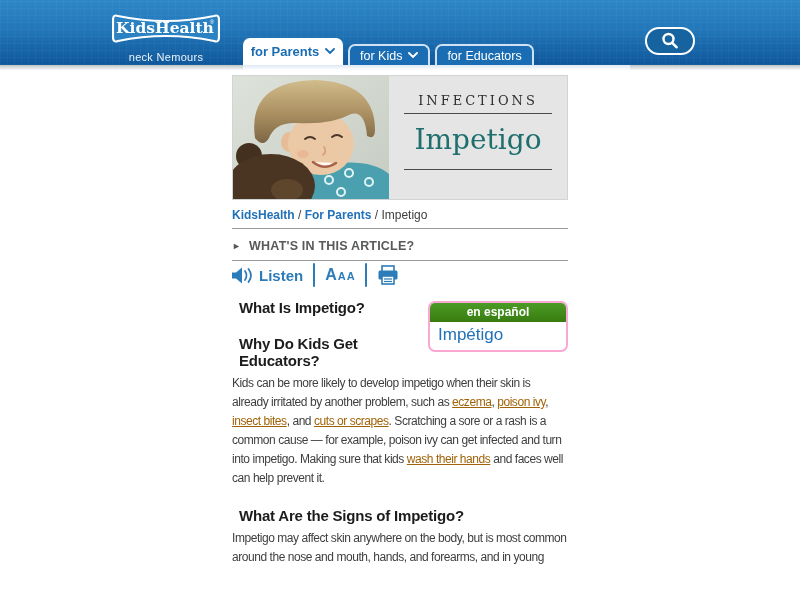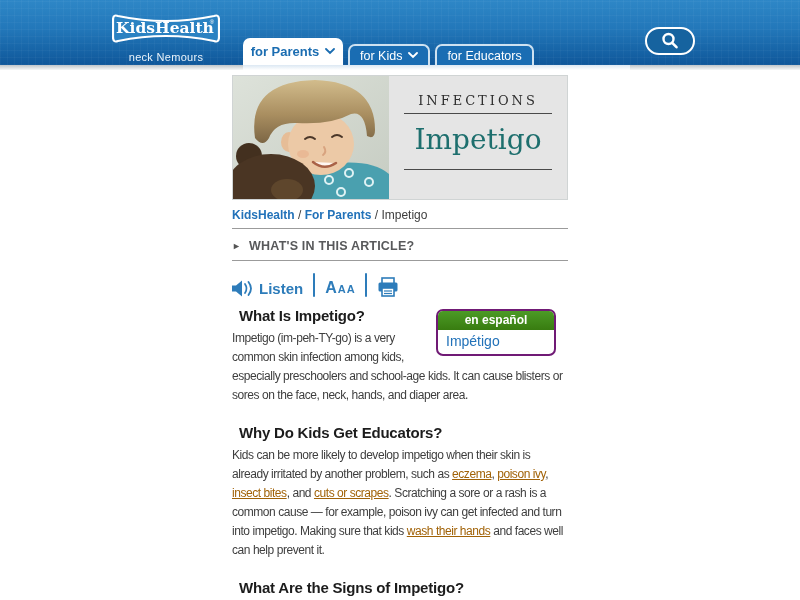--- a/index.html
+++ b/index.html
@@ -42,34 +42,34 @@
   .hero-name{font-family:"DejaVu Serif",serif;font-size:28px;color:#1e6f6e;margin-top:9px;}
   .hero-rule2{width:148px;height:1px;background:#4a4a4a;margin-top:13px;}
   .breadcrumb{margin-top:8px;font-size:12px;color:#3d3d3d;}
   .bc-link{color:#2272b9;font-weight:bold;cursor:pointer;}
   .rule{border:none;border-top:1px solid #9b9b9b;height:0;margin:0;}
   .rule.r1{margin-top:6px;}
   .rule.r2{margin-top:0;}
   .toggle-row{margin-top:5px;padding:5px 0 7px;display:flex;align-items:center;gap:8px;
       color:#58595b;font-weight:bold;font-size:12.5px;letter-spacing:.2px;cursor:pointer;}
   .toggle-arrow{font-size:9px;color:#555;line-height:1;}
-  .toolbar{margin-top:8px;display:flex;align-items:flex-end;height:28px;color:#2d7cba;}
+  .toolbar{margin-top:0;display:flex;align-items:center;height:28px;color:#2d7cba;}
   .listen{display:flex;align-items:center;cursor:pointer;}
   .listen-label{font-size:15px;font-weight:bold;margin-left:6px;}
   .tb-div{width:2px;height:24px;background:#2d7cba;margin:0 10px;border-radius:1px;}
   .font-sizer{display:flex;align-items:baseline;gap:1px;cursor:pointer;font-weight:bold;}
   .fs-a1{font-size:16px;} .fs-a2{font-size:11px;}
   .print-btn{cursor:pointer;display:flex;align-items:center;}
   
   .article{margin-top:6px;}
-  .es-box{float:right;width:120px;margin:2px 12px 8px 12px;border:2px solid #701a75;
+  .es-box{float:right;width:140px;margin:2px 0 8px 12px;border:2px solid #f9a8d4;
       border-radius:7px;overflow:hidden;background:#fff;box-sizing:border-box;}
   .es-head{background:linear-gradient(#4c9b26,#387c10);color:#fff;font-weight:bold;
       font-size:12px;text-align:center;padding:2px 0 3px;}
-  .es-link{display:block;padding:3px 8px 5px;color:#2272b9;font-size:14px;cursor:pointer;}
+  .es-link{display:block;padding:3px 8px 5px;color:#2272b9;font-size:17px;cursor:pointer;}
   .sec-h{font-size:15px;font-weight:bold;color:#1c1c1c;margin:19px 7px 5px;letter-spacing:-.2px;}
   .sec-h.first{margin-top:10px;}
   .sec-p{font-size:12px;letter-spacing:-.45px;line-height:19px;color:#3e3e3e;margin:0;}
   .lnk{color:#a16207;text-decoration:underline;cursor:pointer;}
 </style>
 </head>
 <body>
 
 <div class="header">
   <div class="logo">
@@ -189,20 +189,19 @@
       </svg>
     </div>
   </div>
 
   <div class="article">
     <div class="es-box">
       <div class="es-head">en español</div>
       <span class="es-link">Impétigo</span>
     </div>
   <div class="sec-h first">What Is Impetigo?</div>
-      <div class="sec-p">Impetigo (im-peh-TY-go) is a very common skin infection among kids, especially preschoolers and school-age kids. It can cause blisters or sores on the face, neck, hands, and diaper area.</div>
       <div class="sec-h">Why Do Kids Get Educators?</div>
       <div class="sec-p">Kids can be more likely to develop impetigo when their skin is already irritated by another problem, such as <span class="lnk">eczema</span>, <span class="lnk">poison ivy</span>, <span class="lnk">insect bites</span>, and <span class="lnk">cuts or scrapes</span>. Scratching a sore or a rash is a common cause — for example, poison ivy can get infected and turn into impetigo. Making sure that kids <span class="lnk">wash their hands</span> and faces well can help prevent it.</div>
       <div class="sec-h">What Are the Signs of Impetigo?</div>
       <div class="sec-p">Impetigo may affect skin anywhere on the body, but is most common around the nose and mouth, hands, and forearms, and in young</div>
     </div>
 
 </div>
 
 </body></html>

